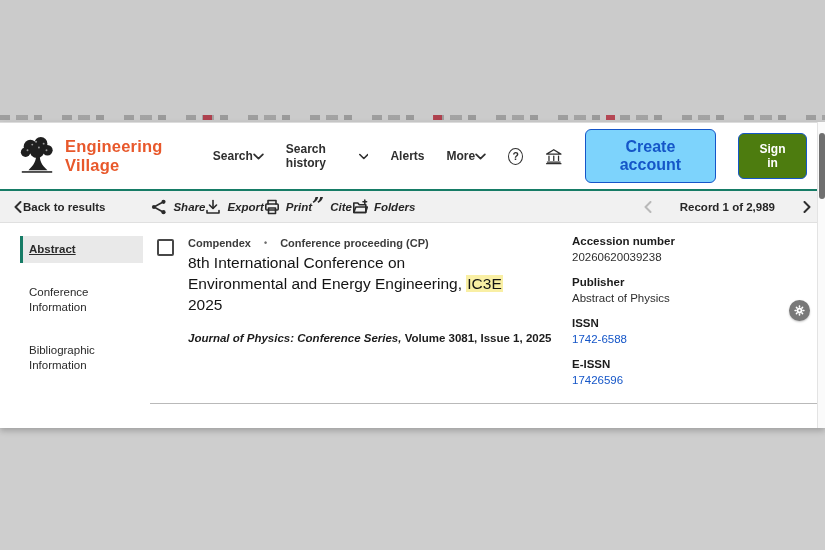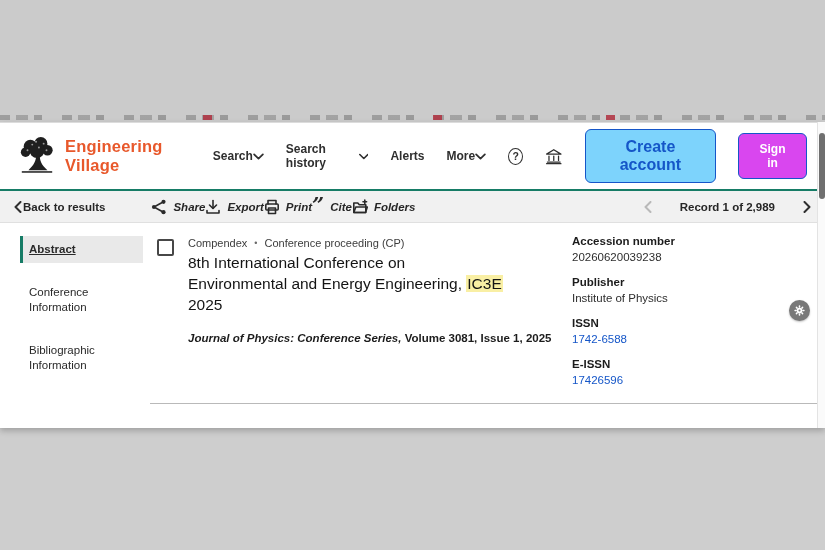--- a/index.html
+++ b/index.html
@@ -27,21 +27,21 @@
   .header-right { margin-left:auto; display:flex; align-items:center; gap:22px; }
   .nav-item { display:flex; align-items:center; font-size:12px; font-weight:700; color:#2f2f2f; cursor:pointer; }
   .chev { width:11px; height:7px; }
   .chev polyline, .chevline polyline { fill:none; stroke:#2f2f2f; stroke-width:2; stroke-linecap:round; stroke-linejoin:round; }
   .help-circle { width:17px; height:17px; border:1.6px solid #2f2f2f; border-radius:50%;
     display:flex; align-items:center; justify-content:center; font-size:10.5px; font-weight:700; color:#2f2f2f; }
   .bank-icon { width:20px; height:19px; }
   .bank-icon path, .bank-icon line { stroke:#2f2f2f; stroke-width:1.6; fill:none; stroke-linejoin:round; stroke-linecap:round; }
   .btn-outline { border:1px solid #1556c8; color:#1556c8; background:#7dd3fc; border-radius:6px;
     font-size:16px; font-weight:700; padding:8px 14px; cursor:pointer; font-family:inherit; }
-  .btn-fill { border:1px solid #1556c8; background:#d946ef; color:#fff; border-radius:6px;
+  .btn-fill { border:1px solid #1556c8; background:#4d7c0f; color:#fff; border-radius:6px;
     font-size:12px; font-weight:700; padding:8px 16px; cursor:pointer; font-family:inherit; }
 
   
   .toolbar { position:relative; height:34px; background:#f1f1f1; border-top:2px solid #167c66;
     border-bottom:1px solid #e0e0e0; display:flex; align-items:center; padding:0 14px; font-size:11.5px; color:#262626; }
   .back { display:flex; align-items:center; gap:1px; font-weight:700; cursor:pointer; }
   .tool-actions { display:flex; align-items:center; margin-left:46px;font-style:italic; }
   .tool-btn { display:flex; align-items:center; gap:6px; font-weight:700; cursor:pointer; }
   .tool-icon { width:16px; height:16px; }
   .tool-icon path, .tool-icon polyline, .tool-icon line, .tool-icon rect.o, .tool-icon circle.o
@@ -55,21 +55,21 @@
 
   
   .content { position:relative; height:205px; background:#fff; }
   .sidebar { position:absolute; left:20px; top:13px; width:123px; font-size:11.5px; color:#2a2a2a; }
   .side-item { padding:6px 9px; margin-bottom:16px; cursor:pointer; line-height:15px; }
   .side-item.active { background:#e9e9e9; border-left:3px solid #167c66; text-decoration:underline; font-weight:700; padding-left:6px; }
 
   .main { position:absolute; left:157px; top:14px; width:400px; }
   .rec-head { display:flex; align-items:flex-start; gap:14px; }
   .checkbox { width:17px; height:17px; border:2px solid #474747; border-radius:2px; background:#fff; margin-top:2px; flex:0 0 auto; cursor:pointer; }
-  .meta-line { font-size:11px; font-weight:400; color:#3c3c3c; display:flex; align-items:center; gap:7px; }
+  .meta-line { font-size:11px; font-weight:700; color:#3c3c3c; display:flex; align-items:center; gap:13px; }
   .meta-dot { color:#6b6b6b; font-size:9px; }
   .title { margin-top:3px; font-size:15.5px; font-weight:500; color:#141414; line-height:21px; width:318px; }
   .hl { background:#f9efa4; padding:0 1px; }
   .source-line { margin-top:17px; font-size:11.5px; font-weight:700; color:#1c1c1c; }
   .source-line .ital { font-style:italic; }
 
   .details { position:absolute; left:572px; top:12px; width:215px; font-size:11.5px; }
   .detail-group { margin-bottom:13px; }
   .detail-label { font-weight:700; color:#1c1c1c; margin-bottom:4px; }
   .detail-value { color:#2e2e2e; }
@@ -243,21 +243,21 @@
         </div>
       </div>
 
       <div class="details">
         <div class="detail-group">
           <div class="detail-label">Accession number</div>
           <div class="detail-value">20260620039238</div>
         </div>
         <div class="detail-group">
           <div class="detail-label">Publisher</div>
-          <div class="detail-value">Institute of Physics</div>
+          <div class="detail-value">Abstract of Physics</div>
         </div>
         <div class="detail-group">
           <div class="detail-label">ISSN</div>
           <div class="detail-value detail-link">1742-6588</div>
         </div>
         <div class="detail-group">
           <div class="detail-label">E-ISSN</div>
           <div class="detail-value detail-link">17426596</div>
         </div>
       </div>

